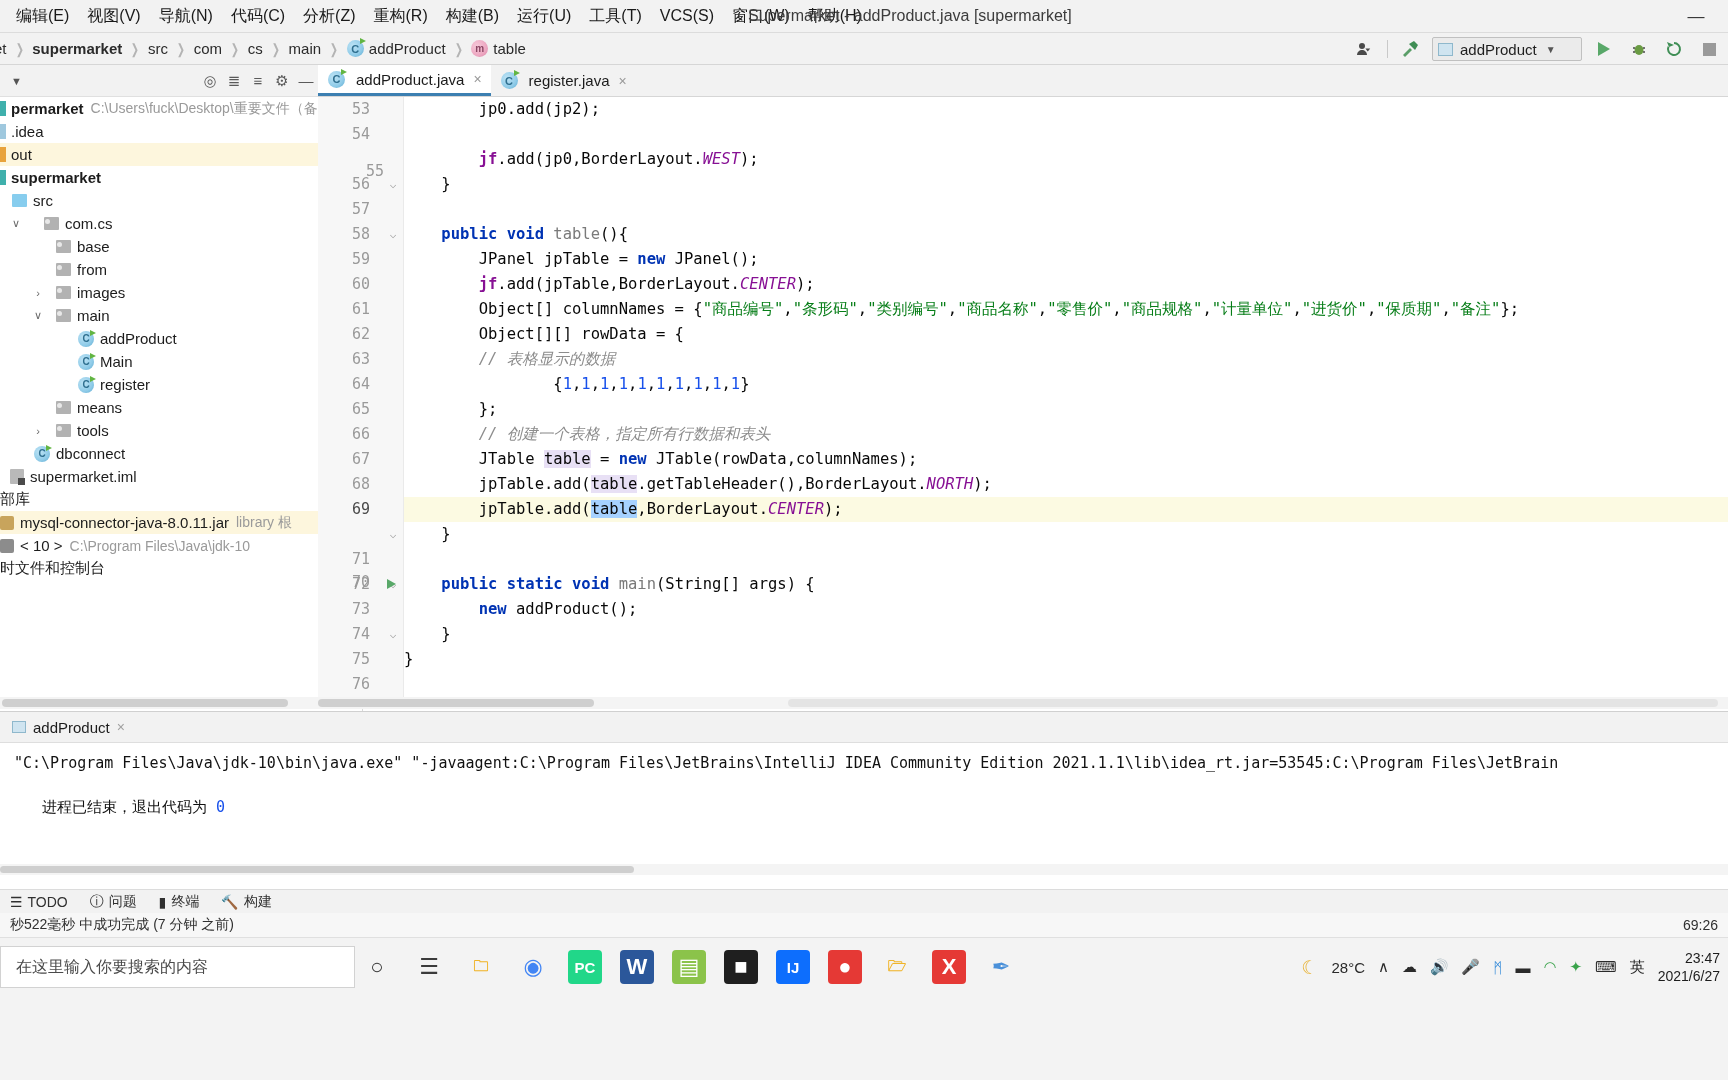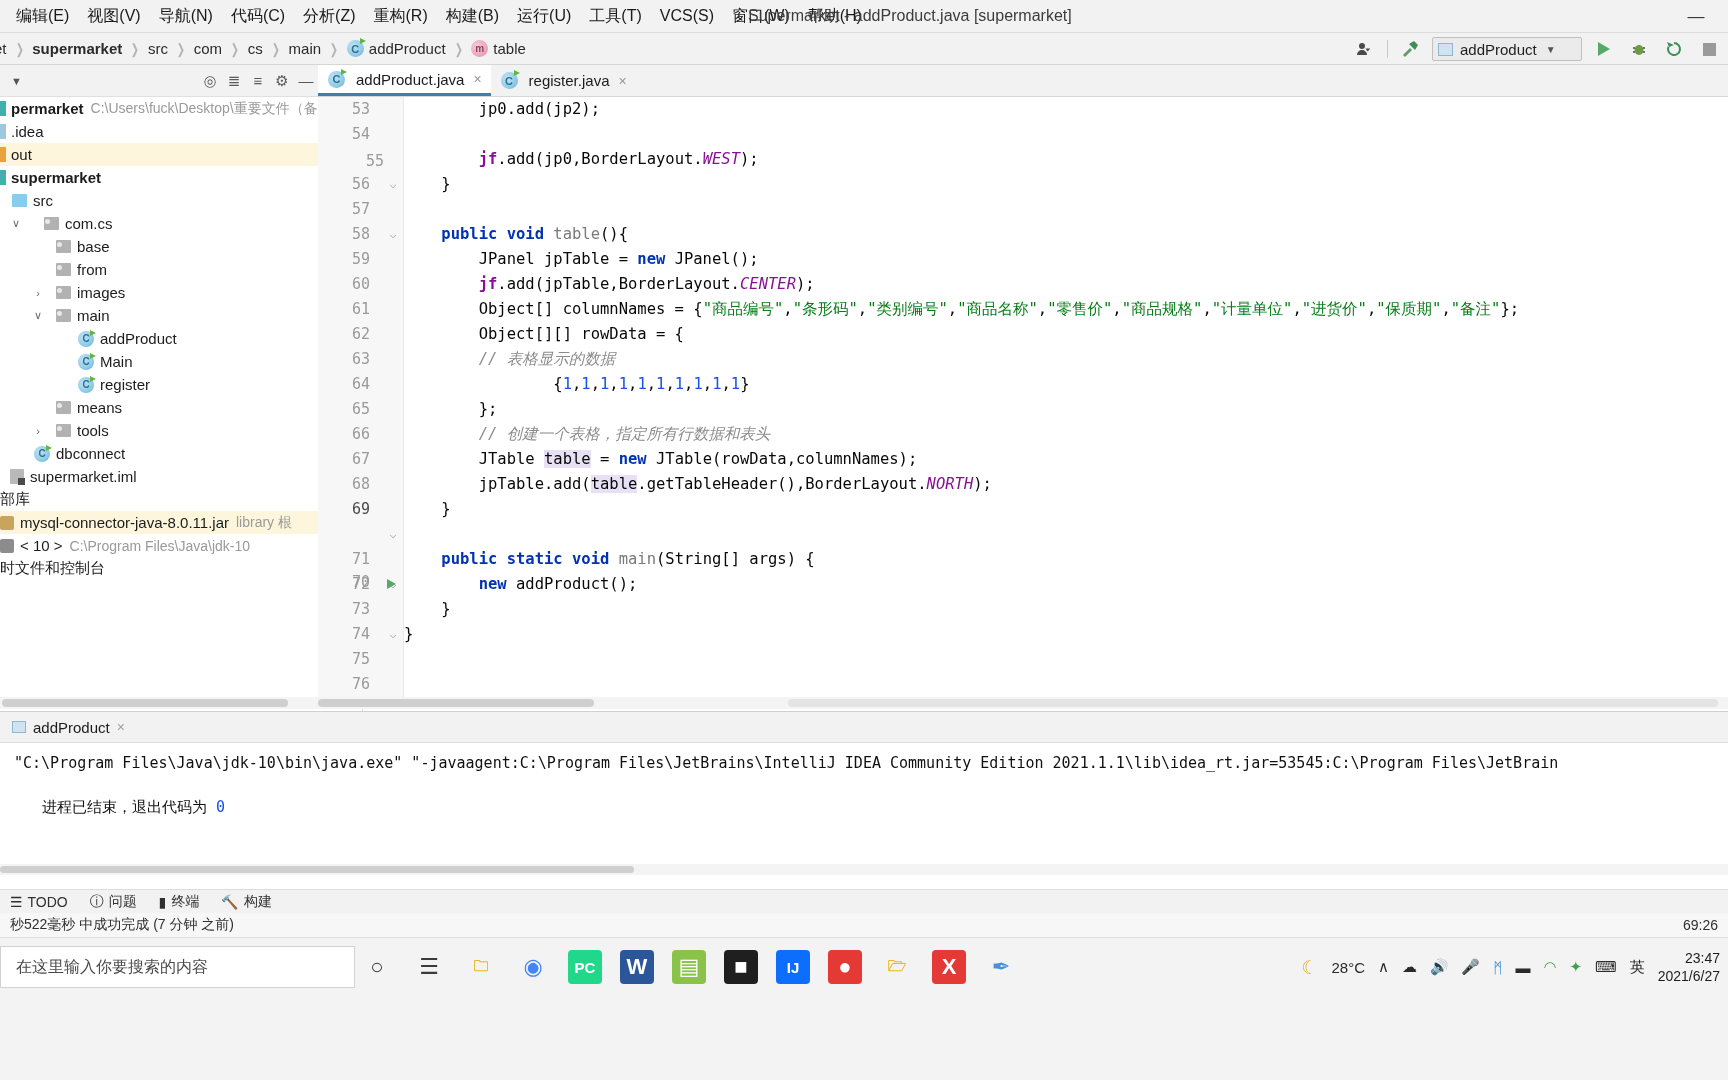--- a/index.html
+++ b/index.html
@@ -528,21 +528,21 @@
       <span class="cls-icon">C</span>
       <span>register.java</span>
       <span class="x">×</span>
     </div>
   </div>
 
   <div class="editor">
     <div class="gutter">
         <div class="lnum" style="top: 0px; position: absolute;">53</div>
         <div class="lnum" style="top: 25px; position: absolute;">54</div>
-        <div class="lnum" style="top: 52px; position: absolute; padding-left: 48px;">55</div>
+        <div class="lnum" style="top: 62px; position: absolute; padding-left: 48px;">55</div>
         <div class="lnum" style="top: 75px; position: absolute;">56</div>
         <div class="lnum" style="top: 100px; position: absolute;">57</div>
         <div class="lnum" style="top: 125px; position: absolute;">58</div>
         <div class="lnum" style="top: 150px; position: absolute;">59</div>
         <div class="lnum" style="top: 175px; position: absolute;">60</div>
         <div class="lnum" style="top: 200px; position: absolute;">61</div>
         <div class="lnum" style="top: 225px; position: absolute;">62</div>
         <div class="lnum" style="top: 250px; position: absolute;">63</div>
         <div class="lnum" style="top: 275px; position: absolute;">64</div>
         <div class="lnum" style="top: 300px; position: absolute;">65</div>
@@ -577,20 +577,21 @@
         <div class="line">        JPanel jpTable = <span class="kw">new</span> JPanel();</div>
         <div class="line">        <span class="fld">jf</span>.add(jpTable,BorderLayout.<span class="stc">CENTER</span>);</div>
         <div class="line">        Object[] columnNames = {<span class="str">"商品编号"</span>,<span class="str">"条形码"</span>,<span class="str">"类别编号"</span>,<span class="str">"商品名称"</span>,<span class="str">"零售价"</span>,<span class="str">"商品规格"</span>,<span class="str">"计量单位"</span>,<span class="str">"进货价"</span>,<span class="str">"保质期"</span>,<span class="str">"备注"</span>};</div>
         <div class="line">        Object[][] rowData = {</div>
         <div class="line">        <span class="cmt">// 表格显示的数据</span></div>
         <div class="line">                {<span class="num">1</span>,<span class="num">1</span>,<span class="num">1</span>,<span class="num">1</span>,<span class="num">1</span>,<span class="num">1</span>,<span class="num">1</span>,<span class="num">1</span>,<span class="num">1</span>,<span class="num">1</span>}</div>
         <div class="line">        };</div>
         <div class="line">        <span class="cmt">// 创建一个表格，指定所有行数据和表头</span></div>
         <div class="line">        JTable <span class="ident-hl">table</span> = <span class="kw">new</span> JTable(rowData,columnNames);</div>
         <div class="line">        jpTable.add(<span class="ident-hl">table</span>.getTableHeader(),BorderLayout.<span class="stc">NORTH</span>);</div>
+        <div class="line cur">        jpTable.add(<span class="sel-hl">table</span>,BorderLayout.<span class="stc">CENTER</span>);</div>
         <div class="line">    }</div>
         <div class="line">&nbsp;</div>
         <div class="line">    <span class="kw">public static void</span> <span class="mth">main</span>(String[] args) {</div>
         <div class="line">        <span class="kw">new</span> addProduct();</div>
         <div class="line">    }</div>
         <div class="line">}</div>
         <div class="line">&nbsp;</div>
       </div>
   </div>
   <div class="ed-hscroll">

